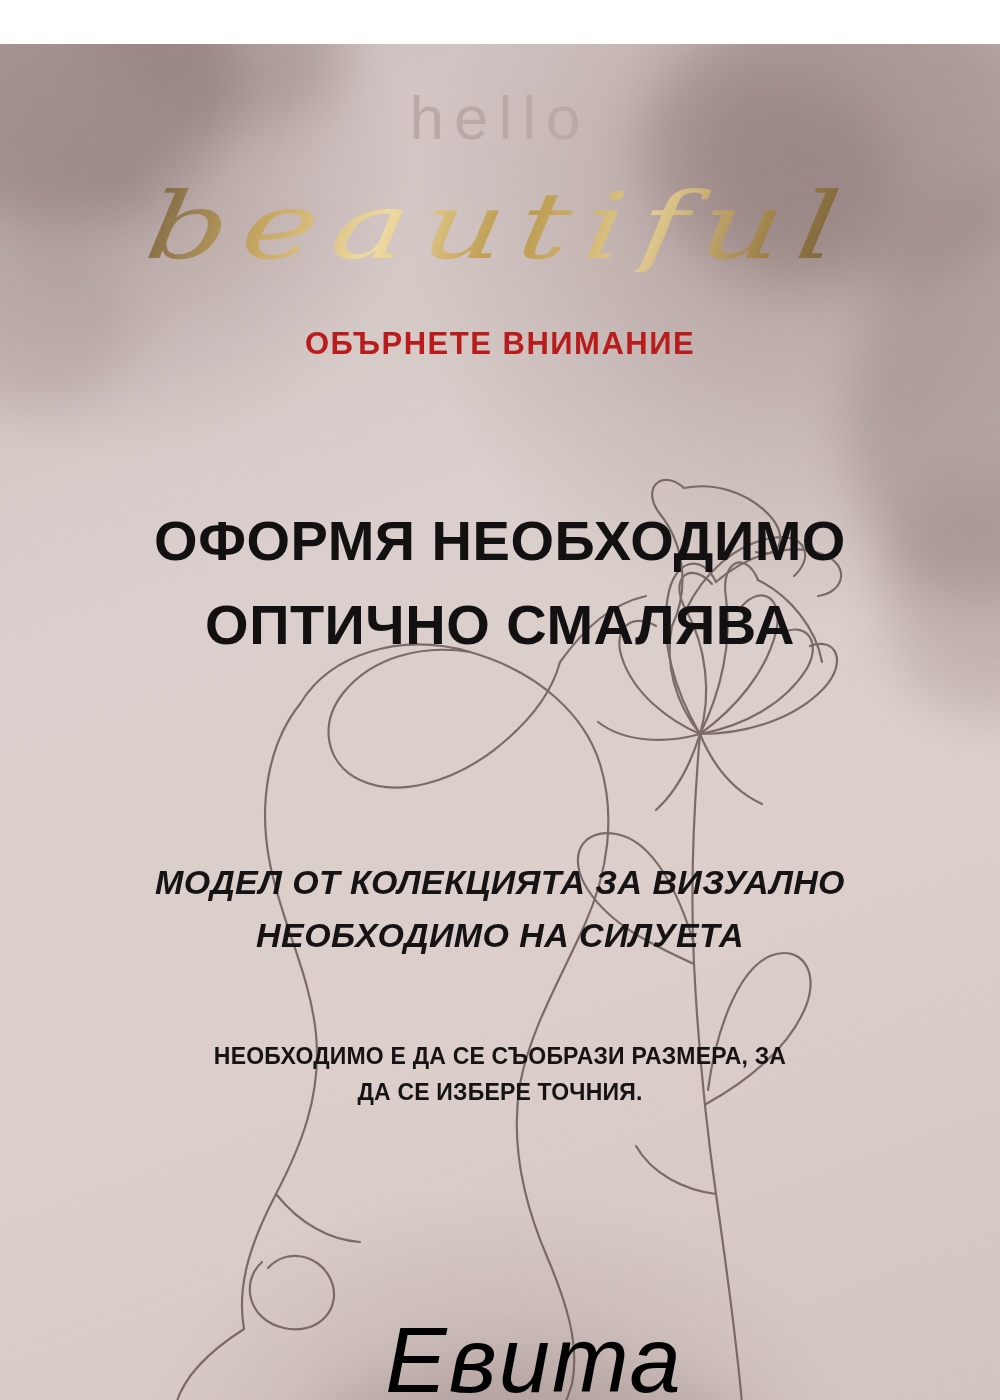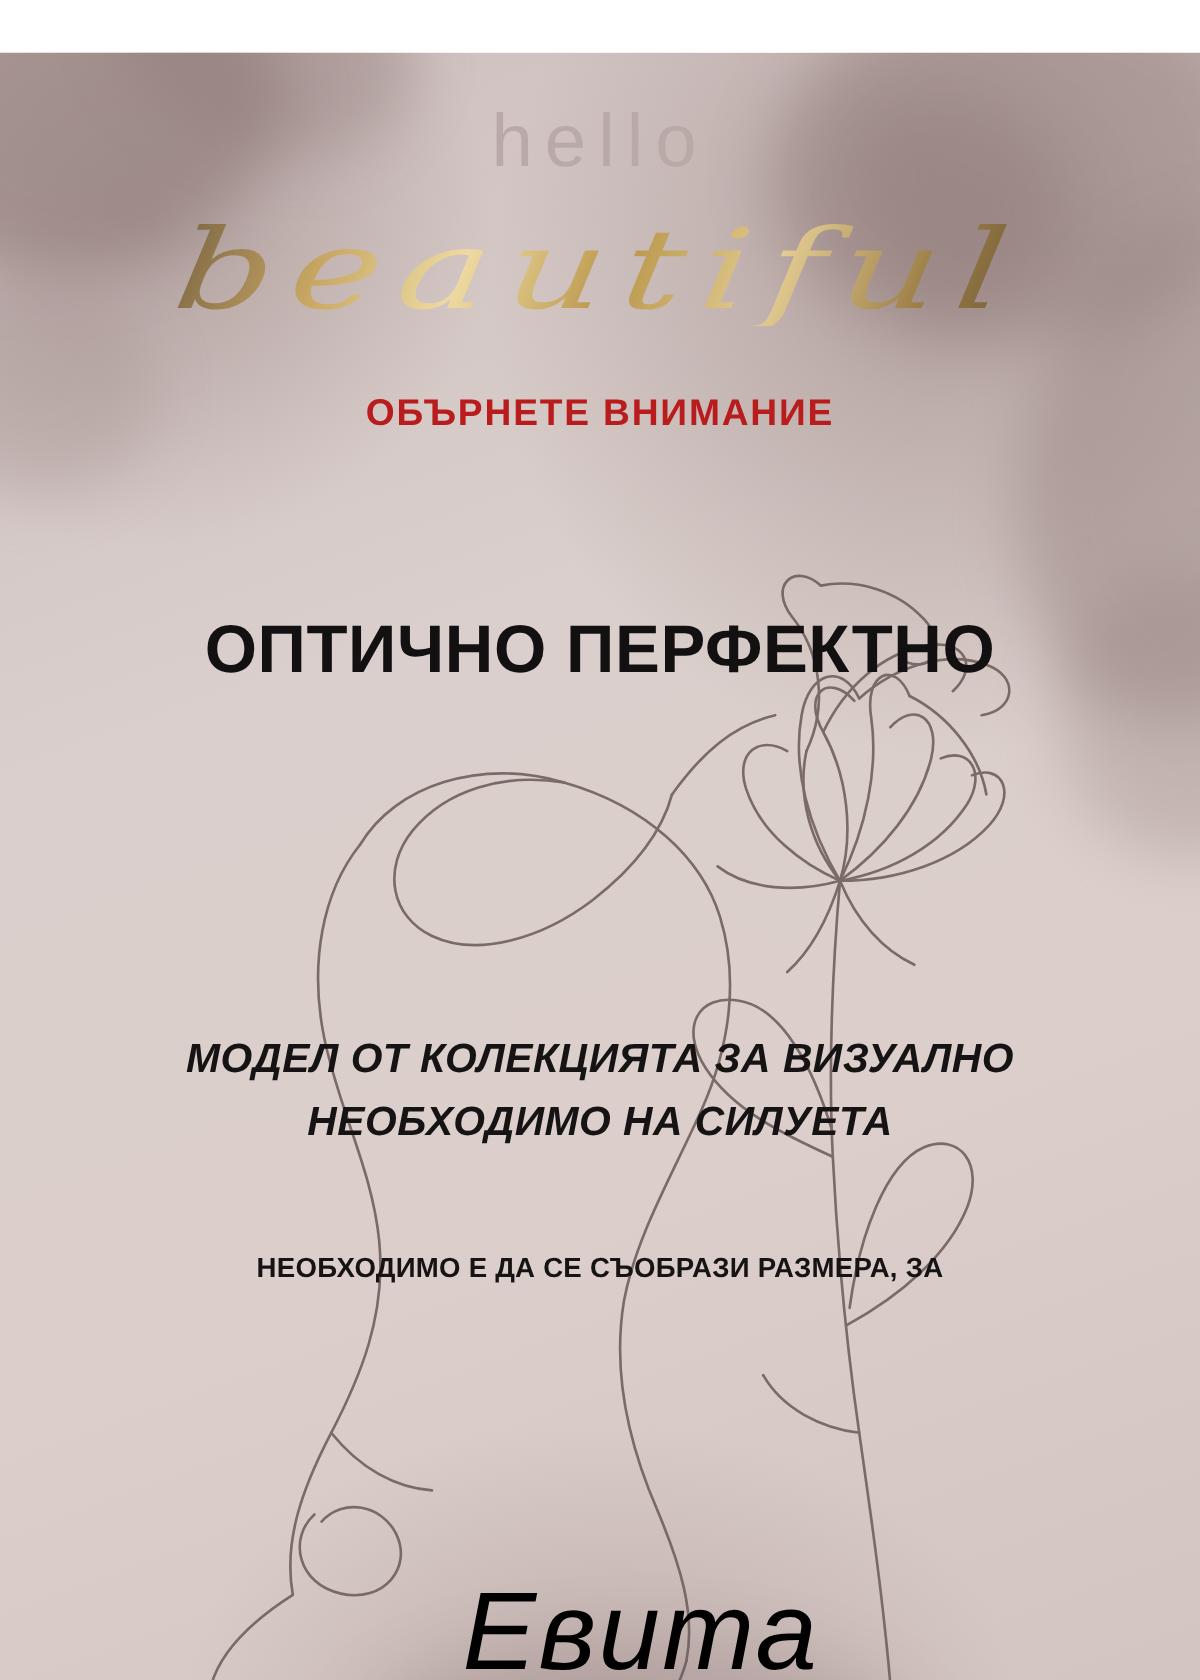--- a/index.html
+++ b/index.html
@@ -237,28 +237,30 @@
 
     <div class="hello">hello</div>
 
     <div class="beautiful-wrap">
       <span class="beautiful">beautiful</span>
     </div>
 
     <div class="attention">ОБЪРНЕТЕ ВНИМАНИЕ</div>
 
     <div class="headline">
-      <span class="l1">ОПТИЧНО ПЕРФЕКТНО</span>
+      <span class="l1">ОФОРМЯ НЕОБХОДИМО</span>
+      <span class="l2">ОПТИЧНО СМАЛЯВА</span>
     </div>
 
     <div class="subline">
       <span class="l1">МОДЕЛ ОТ КОЛЕКЦИЯТА ЗА ВИЗУАЛНО</span>
       <span class="l2">НЕОБХОДИМО НА СИЛУЕТА</span>
     </div>
 
     <div class="note">
       <span class="l1">НЕОБХОДИМО Е ДА СЕ СЪОБРАЗИ РАЗМЕРА, ЗА</span>
+      <span class="l2">ДА СЕ ИЗБЕРЕ ТОЧНИЯ.</span>
     </div>
 
     <div class="brand">Евита</div>
 
   </div>
 </div>
 
 </body></html>

